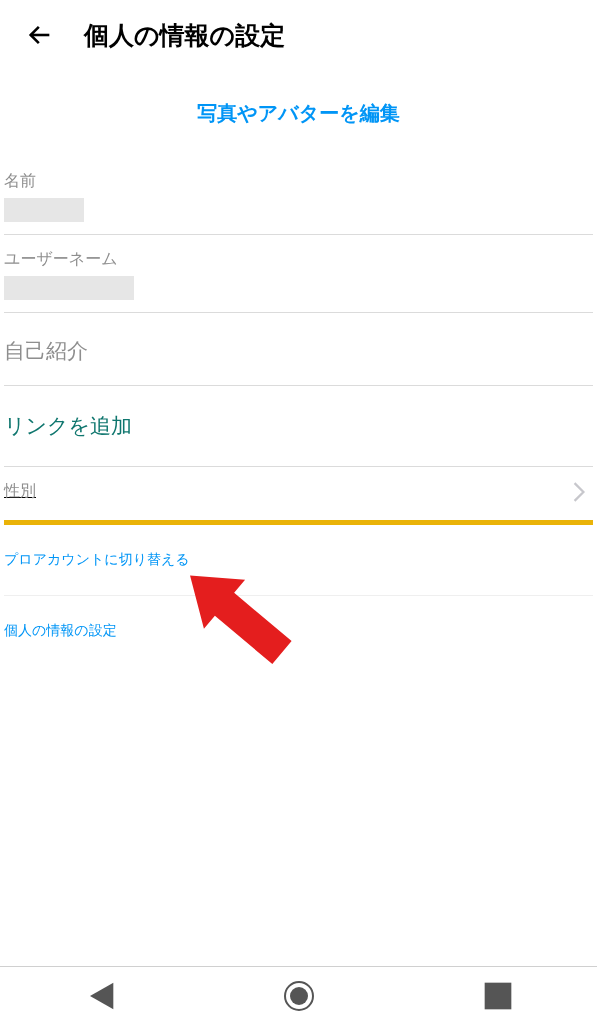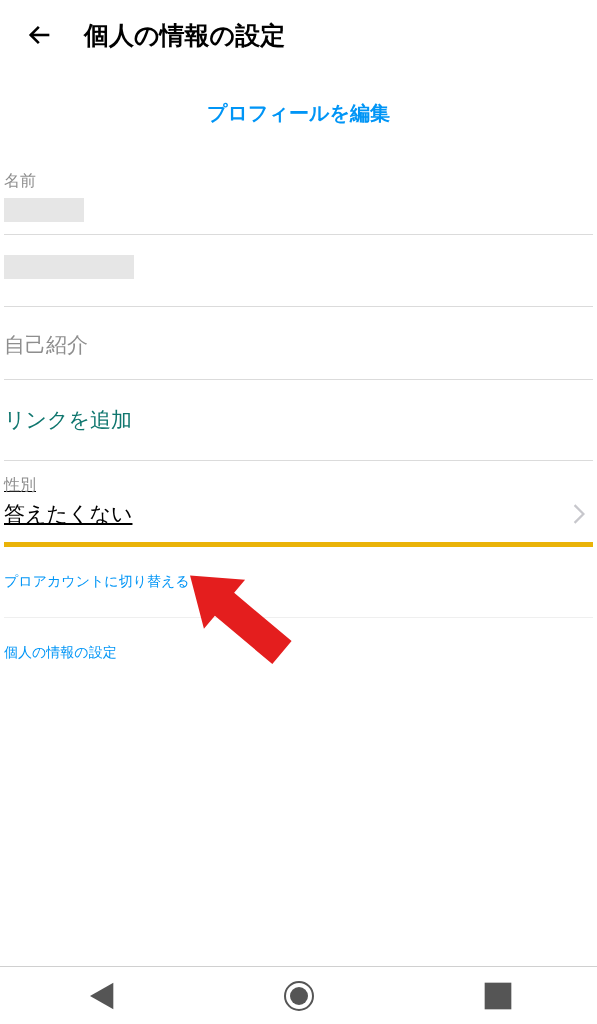--- a/index.html
+++ b/index.html
@@ -178,46 +178,46 @@
   <div class="back-arrow">
     <svg viewBox="0 0 24 24" fill="none" stroke="#000" stroke-width="2.2">
       <line x1="20" y1="12" x2="4" y2="12"></line>
       <polyline points="11,5 4,12 11,19"></polyline>
     </svg>
   </div>
   <div class="header-title">個人の情報の設定</div>
 </div>
 
 <div class="edit-photo-link">
-  <a href="#">プロフィールを編集</a>
+  <a href="#">写真やアバターを編集</a>
 </div>
 
 <div class="form-section">
   <div class="field field-name">
     <div class="field-label">名前</div>
     <div class="redacted"></div>
   </div>
 
   <div class="field field-username">
+    <div class="field-label">ユーザーネーム</div>
     <div class="redacted-wide"></div>
   </div>
 
 
   <div class="field">
     <div class="field-label-only" style="padding:10px 0;">自己紹介</div>
   </div>
 
   <div class="add-link">
     <span>リンクを追加</span>
   </div>
 
   <div class="gender-field">
     <div class="gender-left">
       <div class="gender-label">性別</div>
-      <div class="gender-value">答えたくない</div>
     </div>
     <div class="chevron">
       <svg viewBox="0 0 10 18" fill="none" stroke="#c7c7cc" stroke-width="2">
         <polyline points="1,1 9,9 1,17"></polyline>
       </svg>
     </div>
   </div>
 
   <div class="link-row">
     <span>プロアカウントに切り替える</span>

